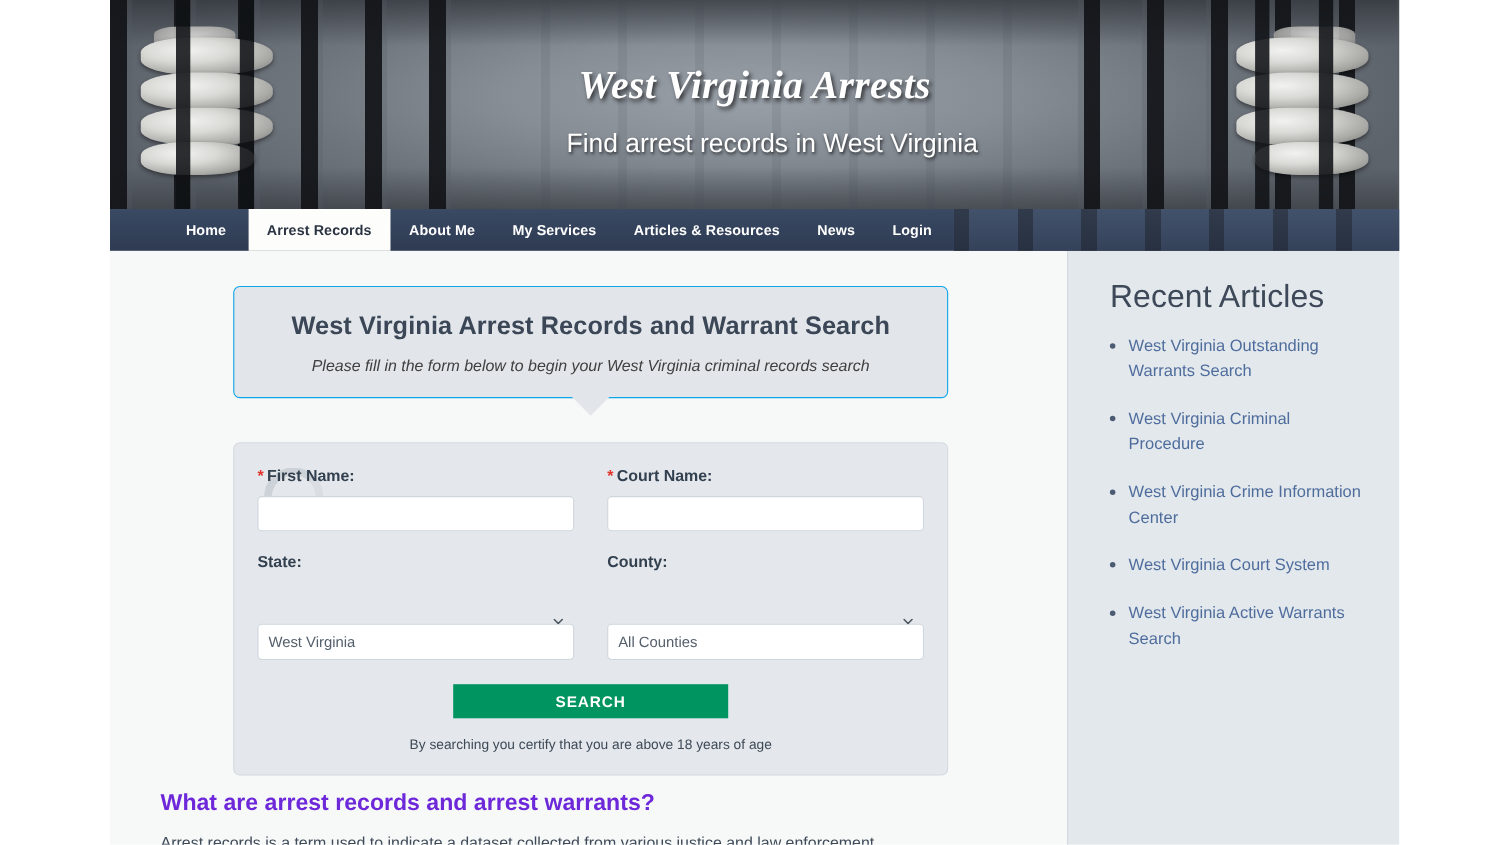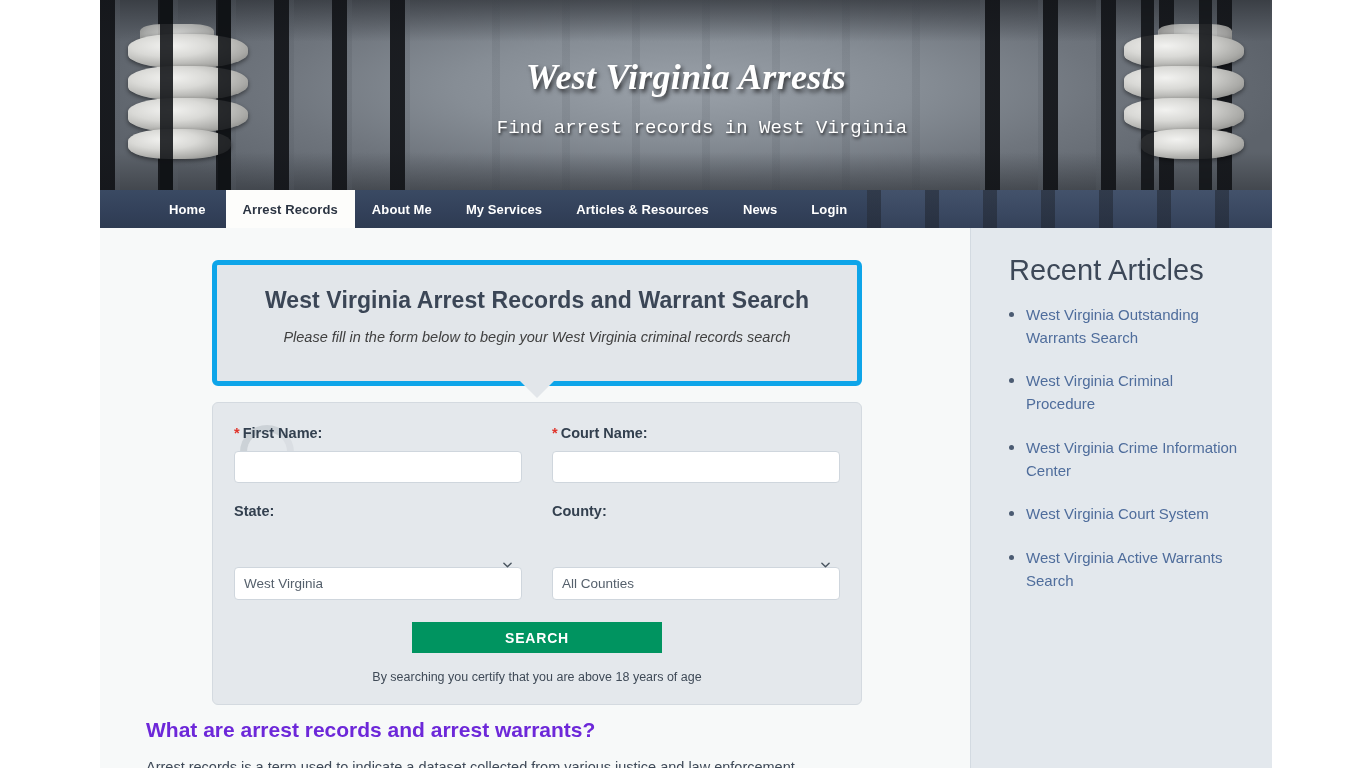--- a/index.html
+++ b/index.html
@@ -101,22 +101,22 @@
   .banner-title {
     margin:0; padding-top:56px;
     font-family: "Liberation Serif", "DejaVu Serif", serif;
     font-style: italic; font-weight: 700;
     font-size: 36px; letter-spacing: .3px;
     color: #ffffff;
     text-shadow: 2px 3px 4px rgba(20,20,22,.75);
   }
   .banner-sub {
     margin:0; padding-top:19px;
-    font-family: Liberation Mono, monospace;
-    font-size: 19px; font-weight:400;
+    font-family: Liberation Sans, sans-serif;
+    font-size: 24px; font-weight:400;
     color: #ffffff;
     text-shadow: 1px 2px 3px rgba(20,20,22,.8);
     padding-left: 32px;
   }
 
   
   .nav {
     position:absolute; left:0; top:190px;
     width:1172px; height:38px;
     background: linear-gradient(180deg,#3a4a63 0%, #33415a 55%, #2e3b52 100%);
@@ -165,23 +165,23 @@
     width:302px; height:540px;
     background:#e3e8ed;
     border-left:1px solid #d3dae1;
     position:relative;
   }
 
   
   .callout-wrap { position:absolute; left:112px; top:32px; width:650px; }
   .callout {
     background:#e2e6ea;
-    border:5px solid #0ea5e9;
+    border:1px solid #0ea5e9;
     border-radius:6px;
-    padding: 22px 24px 36px;
+    padding: 22px 24px 20px;
     text-align:center;
     position:relative;
   }
   .callout h1 {
     margin:0;
     font-size:23px; font-weight:700;
     color:#3b4656;
     letter-spacing:.1px;
   }
   .callout p {

